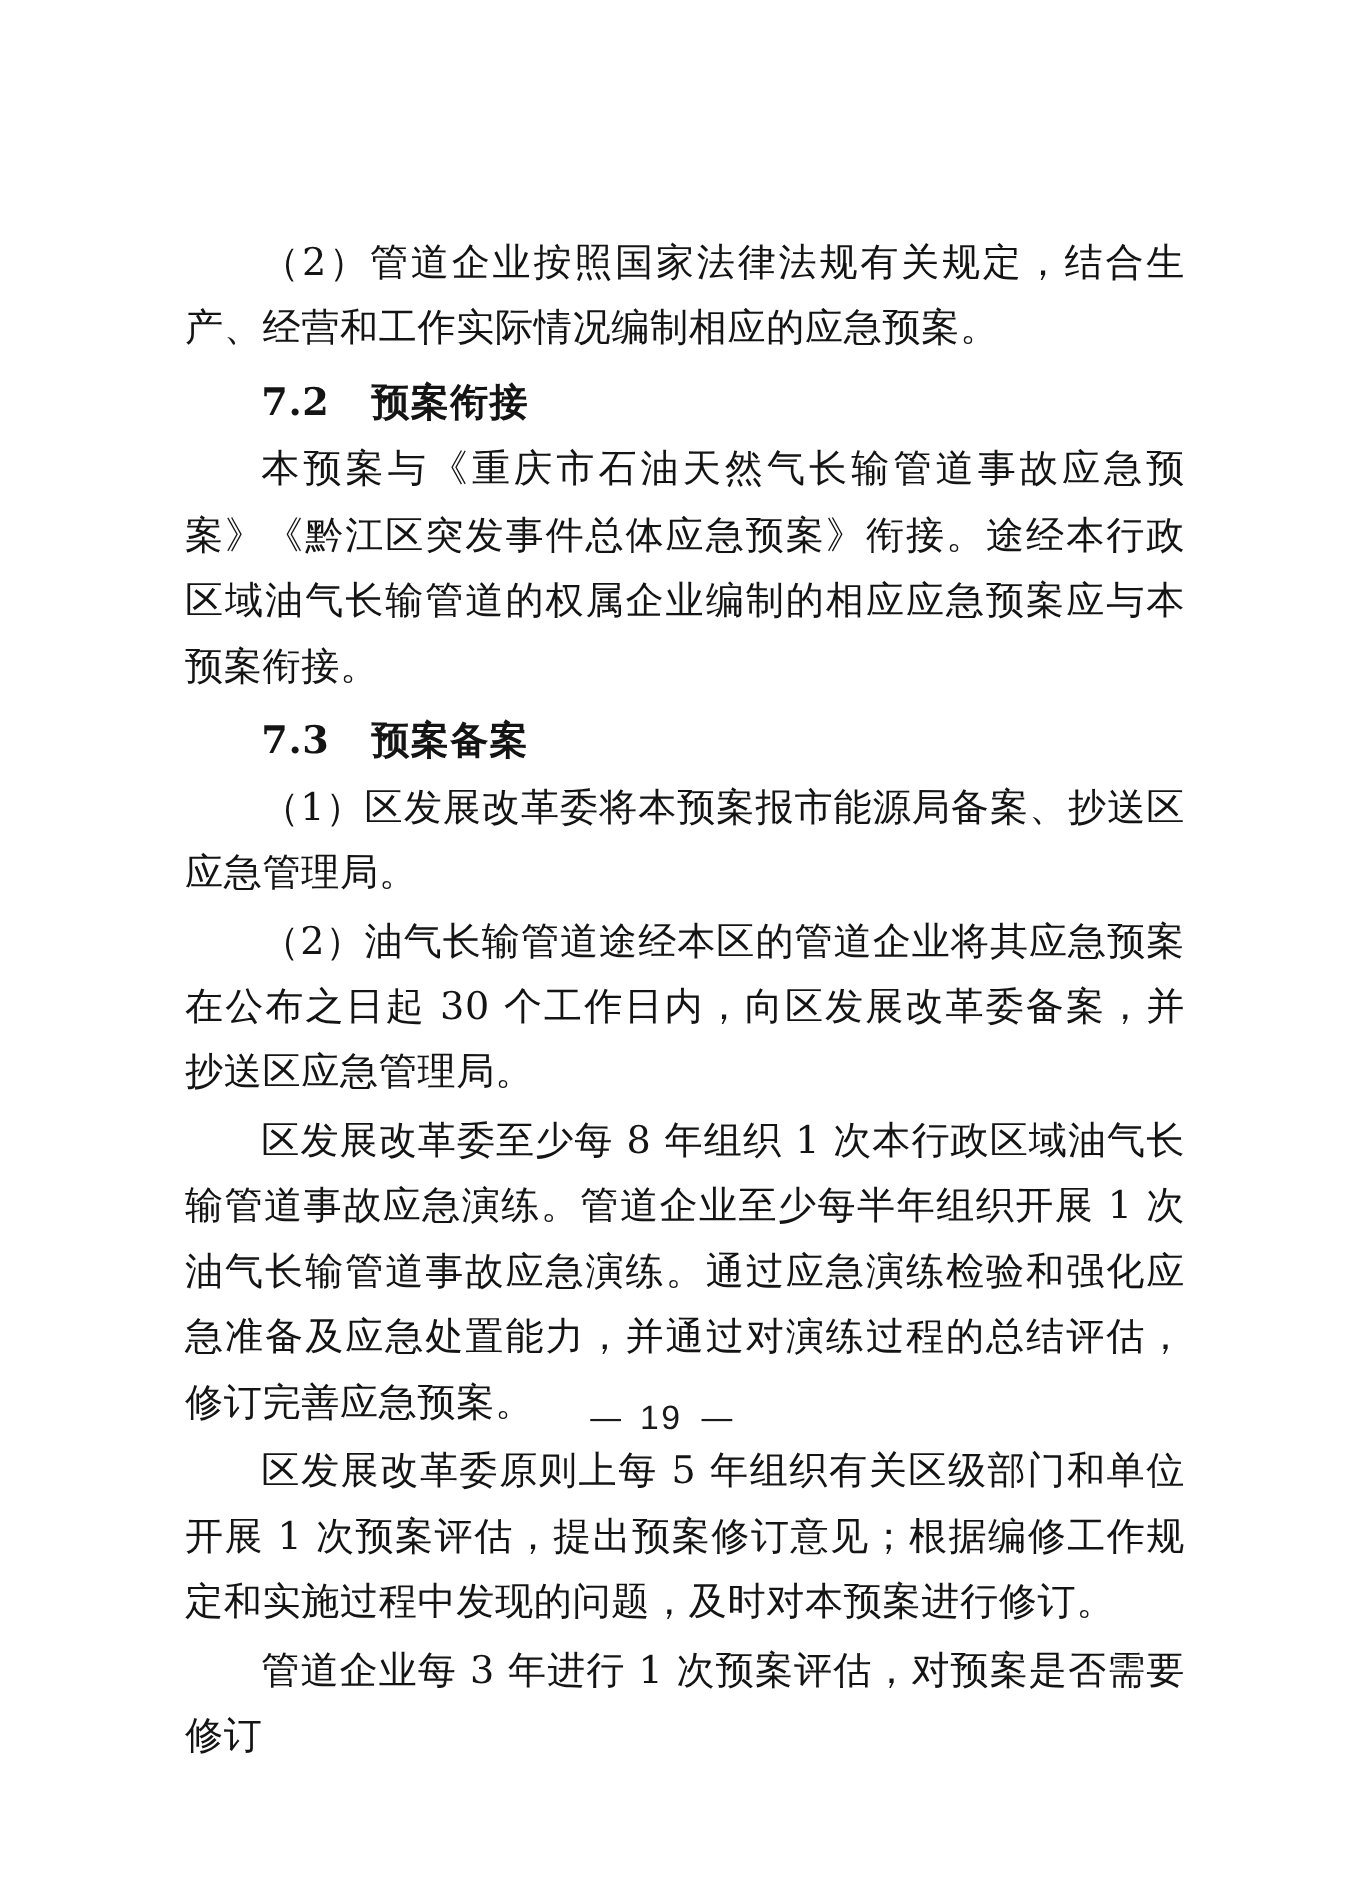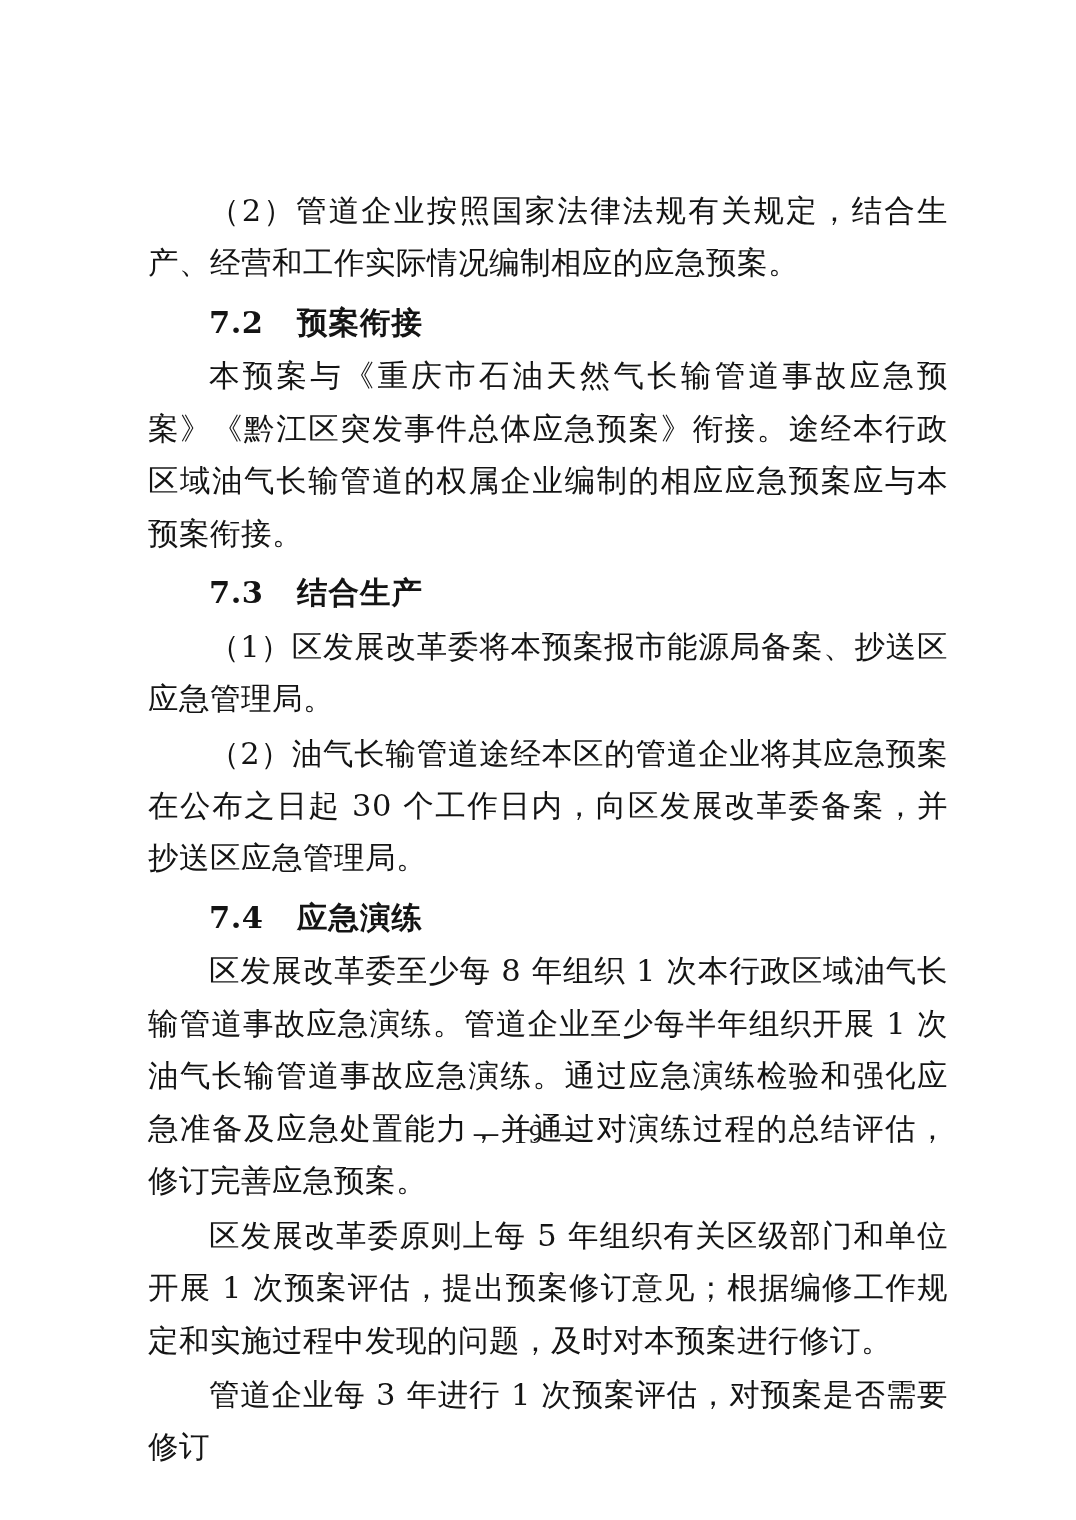--- a/index.html
+++ b/index.html
@@ -58,21 +58,21 @@
     bottom: 122px;
     width: 1076px;
     text-align: center;
     padding-right: 18px;
     box-sizing: border-box;
   }
   .footer .pagenum {
     font-size: 27px;
     letter-spacing: 2px;
     color: #1a1a1a;
-    font-family: Liberation Serif, serif;
+    font-family: Liberation Sans, sans-serif;
   }
   .footer .dash {
     display: inline-block;
     padding: 0 14px;
     font-size: 27px;
     color: #1a1a1a;
   }
 </style>
 </head>
 <body>
@@ -82,30 +82,27 @@
 
     <p class="para">（2）管道企业按照国家法律法规有关规定，结合生产、经营和工作实际情况编制相应的应急预案。</p>
 
     <p class="heading">
       <span class="num">7.2</span><span class="gap"></span><span>预案衔接</span>
     </p>
 
     <p class="para">本预案与《重庆市石油天然气长输管道事故应急预案》《黔江区突发事件总体应急预案》衔接。途经本行政区域油气长输管道的权属企业编制的相应应急预案应与本预案衔接。</p>
 
     <p class="heading">
-      <span class="num">7.3</span><span class="gap"></span><span>结合生产</span>
+      <span class="num">7.3</span><span class="gap"></span><span>预案备案</span>
     </p>
 
     <p class="para">（1）区发展改革委将本预案报市能源局备案、抄送区应急管理局。</p>
 
     <p class="para">（2）油气长输管道途经本区的管道企业将其应急预案在公布之日起 30 个工作日内，向区发展改革委备案，并抄送区应急管理局。</p>
 
-    <p class="heading">
-      <span class="num">7.4</span><span class="gap"></span><span>应急演练</span>
-    </p>
 
     <p class="para">区发展改革委至少每 8 年组织 1 次本行政区域油气长输管道事故应急演练。管道企业至少每半年组织开展 1 次油气长输管道事故应急演练。通过应急演练检验和强化应急准备及应急处置能力，并通过对演练过程的总结评估，修订完善应急预案。</p>
 
 
     <p class="para">区发展改革委原则上每 5 年组织有关区级部门和单位开展 1 次预案评估，提出预案修订意见；根据编修工作规定和实施过程中发现的问题，及时对本预案进行修订。</p>
 
     <p class="para tight">管道企业每 3 年进行 1 次预案评估，对预案是否需要修订</p>
 
   </div>
 

